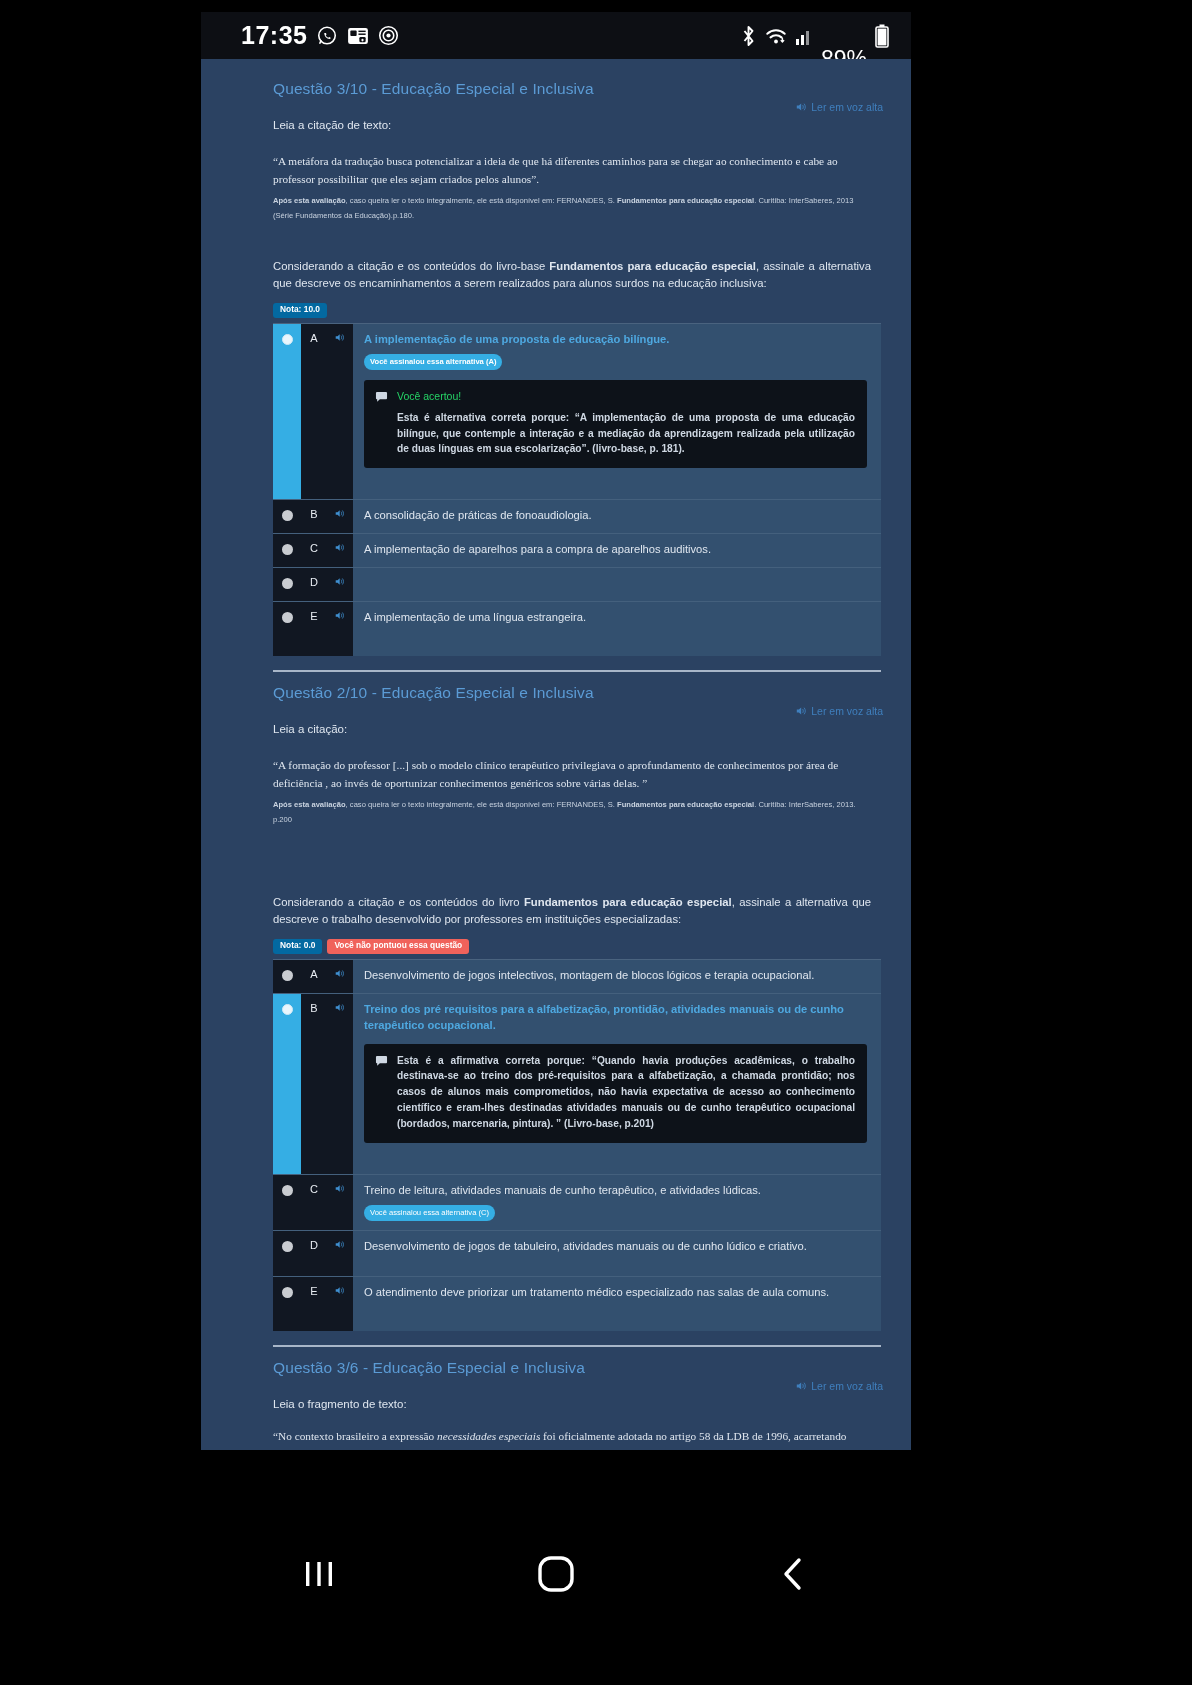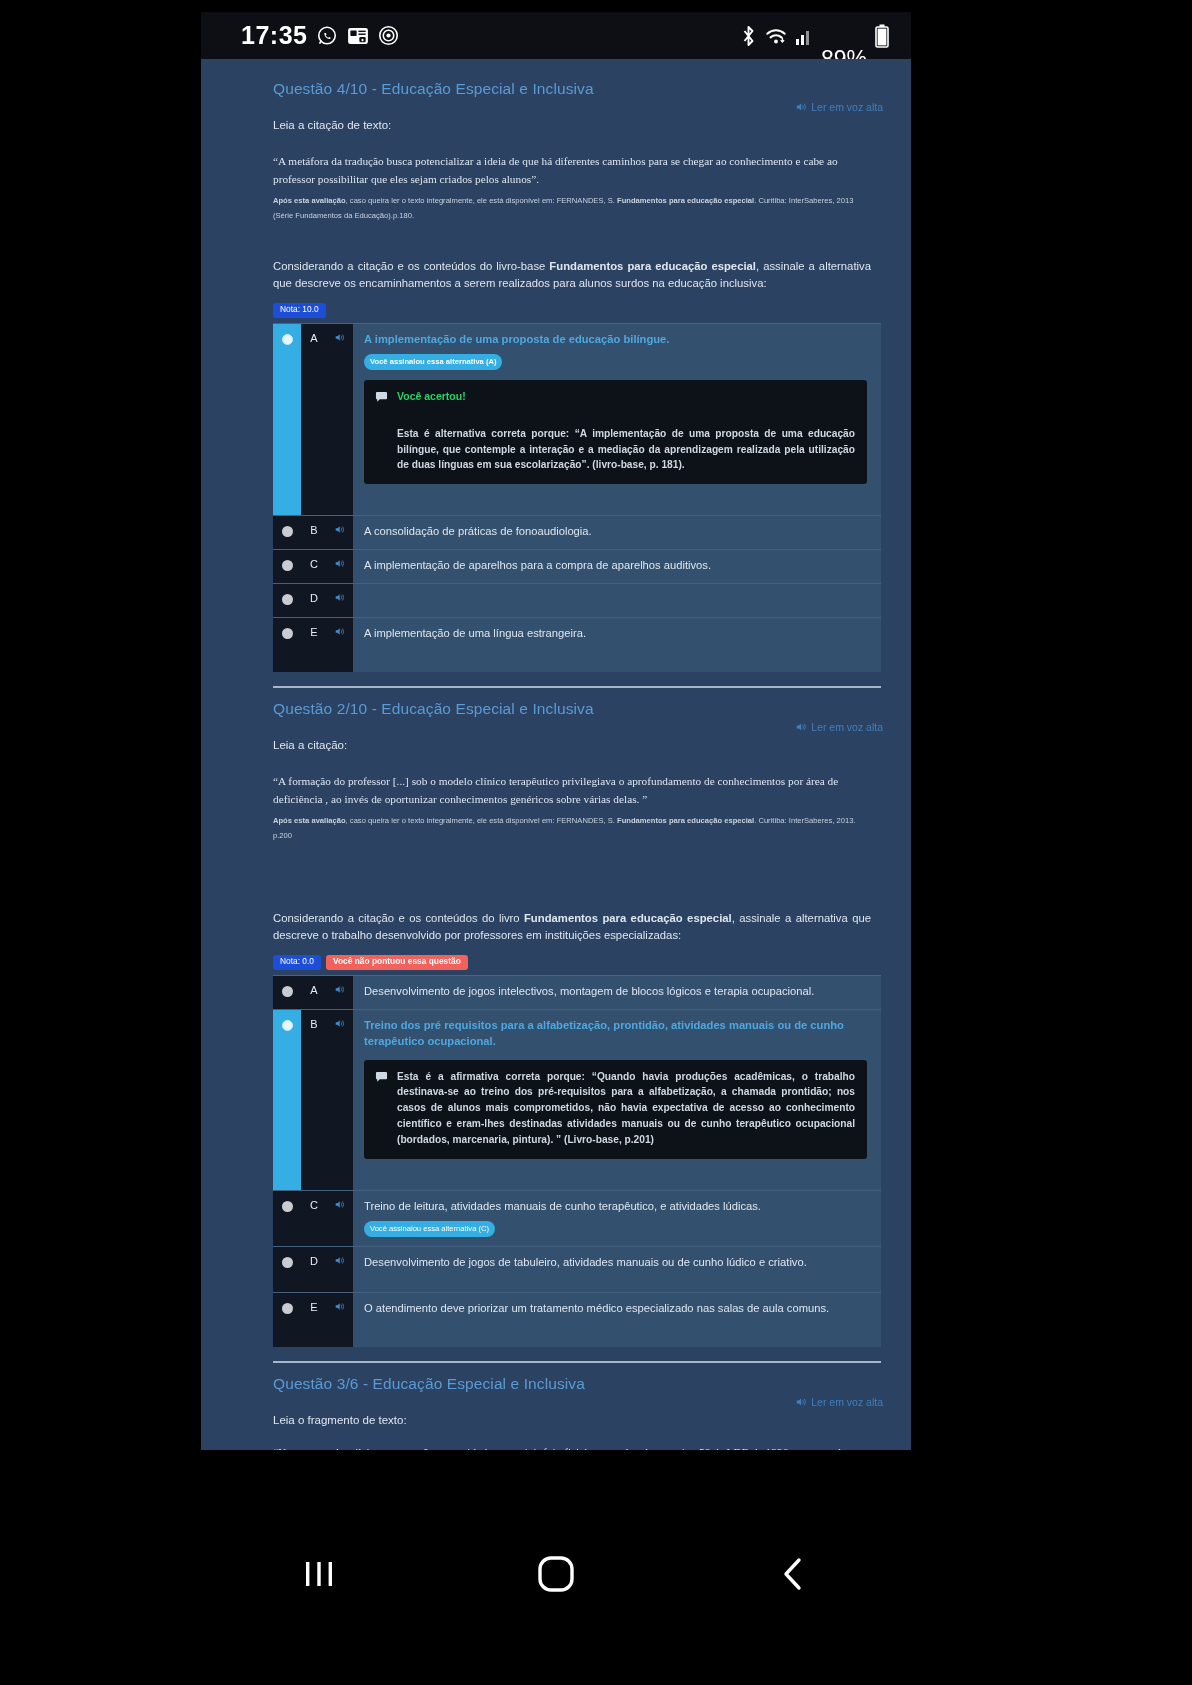--- a/index.html
+++ b/index.html
@@ -91,21 +91,21 @@
   
   .badges { display: flex; gap: 5px; padding: 10px 0 5px 54px; align-items: center; }
   .badge {
     font-size: 8.4px;
     color: #ffffff;
     border-radius: 3px;
     padding: 2.5px 7px 3px;
     line-height: 1.15;
     white-space: nowrap;
   }
-  .badge-nota { background: #1d4ed8; font-weight: 400; }
+  .badge-nota { background: #0369a1; font-weight: 700; }
   .badge-zero { background: #f0625b; font-weight: 600; }
 
   
   .alts {
     margin-left: 54px;
     margin-right: 12px;
     border-top: 1px solid #4a637f;
     background: #33506f;
   }
   .alt {
@@ -151,21 +151,21 @@
   }
   .feedback {
     background: #0d1219;
     border-radius: 3px;
     margin-top: 10px;
     padding: 9px 12px 11px 11px;
     display: flex; gap: 9px;
   }
   .fb-icon { flex: none; padding-top: 2px; }
   .fb-text { flex: 1; }
-  .fb-title { color: #25d366; font-size: 10.5px; font-weight: 700; margin-bottom: 21px; }
+  .fb-title { color: #25d366; font-size: 10.5px; font-weight: 400; margin-bottom: 5px; }
   .fb-body {
     color: #cfd8e3; font-size: 10.2px; line-height: 1.55; text-align: justify;
   }
   .alt-pad { height: 22px; }
 
   .divider {
     height: 2px; background: #a8b6c8;
     margin: 14px 12px 0 54px;
   }
 
@@ -243,21 +243,21 @@
           </svg>
       </span>
     </div>
   </div>
 
   <div class="scroll">
     <div class="topstrip"></div>
     <div class="inner">
 
       <div>
-        <div class="q-title">Questão 4/10 - Educação Especial e Inclusiva</div>
+        <div class="q-title">Questão 3/10 - Educação Especial e Inclusiva</div>
         <div class="readaloud">
           <svg width="11" height="10" viewBox="0 0 14 12">
               <path d="M1 4.2h2.6L6.6 1.4v9.2L3.6 7.8H1z" fill="#3f7fbd"></path>
               <path d="M8.4 3.4c1.1 1.3 1.1 3.9 0 5.2" stroke="#3f7fbd" stroke-width="1.1" fill="none"></path>
               <path d="M10.3 1.8c2 2.2 2 6.2 0 8.4" stroke="#3f7fbd" stroke-width="1.1" fill="none"></path>
             </svg>
           <span>Ler em voz alta</span>
         </div>
         <div class="lead">Leia a citação de texto:</div>
         <div class="quote">“A metáfora da tradução busca potencializar a ideia de que há diferentes caminhos para se chegar ao conhecimento e cabe ao professor possibilitar que eles sejam criados pelos alunos”.</div>

